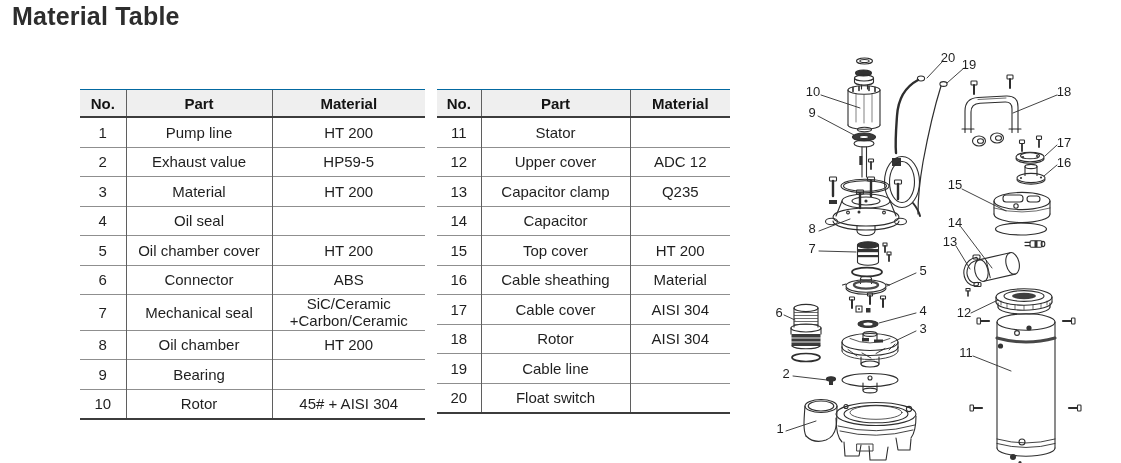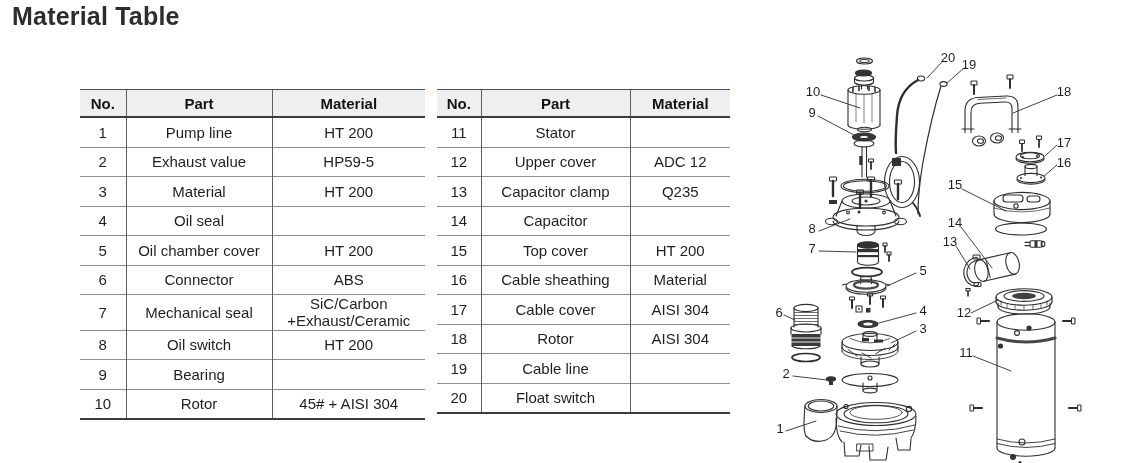--- a/index.html
+++ b/index.html
@@ -63,25 +63,25 @@
           <td>HT 200</td>
         </tr>
         <tr class="r5">
           <td>6</td>
           <td>Connector</td>
           <td>ABS</td>
         </tr>
         <tr class="r6">
           <td>7</td>
           <td>Mechanical seal</td>
-          <td>SiC/Carbon +Exhaust/Ceramic</td>
+          <td>SiC/Ceramic +Carbon/Ceramic</td>
         </tr>
         <tr class="r7">
           <td>8</td>
-          <td>Oil switch</td>
+          <td>Oil chamber</td>
           <td>HT 200</td>
         </tr>
         <tr class="r8">
           <td>9</td>
           <td>Bearing</td>
           <td></td>
         </tr>
         <tr class="r9">
           <td>10</td>
           <td>Rotor</td>

